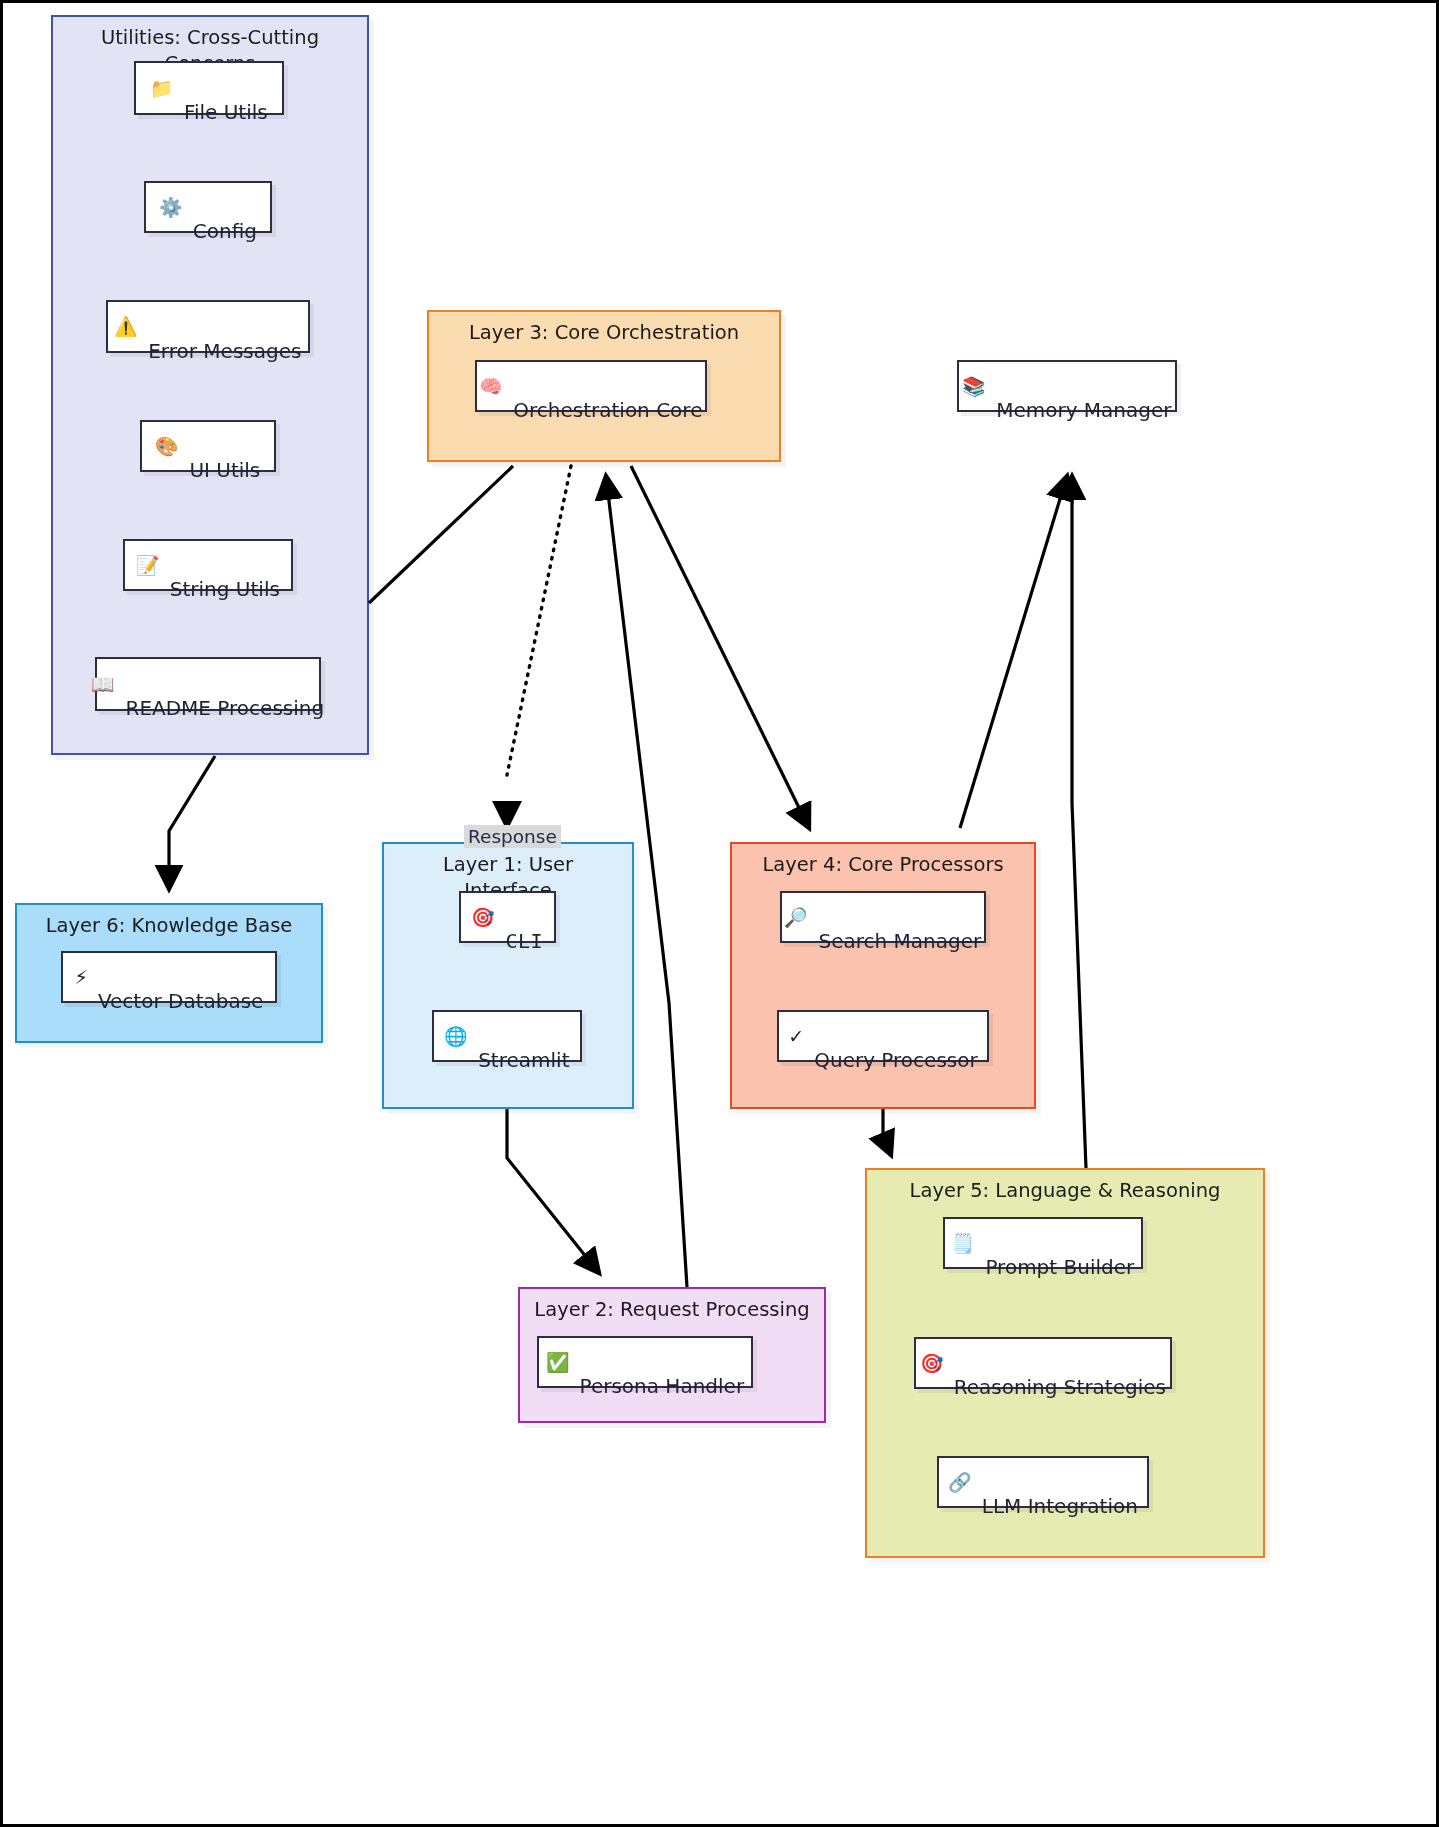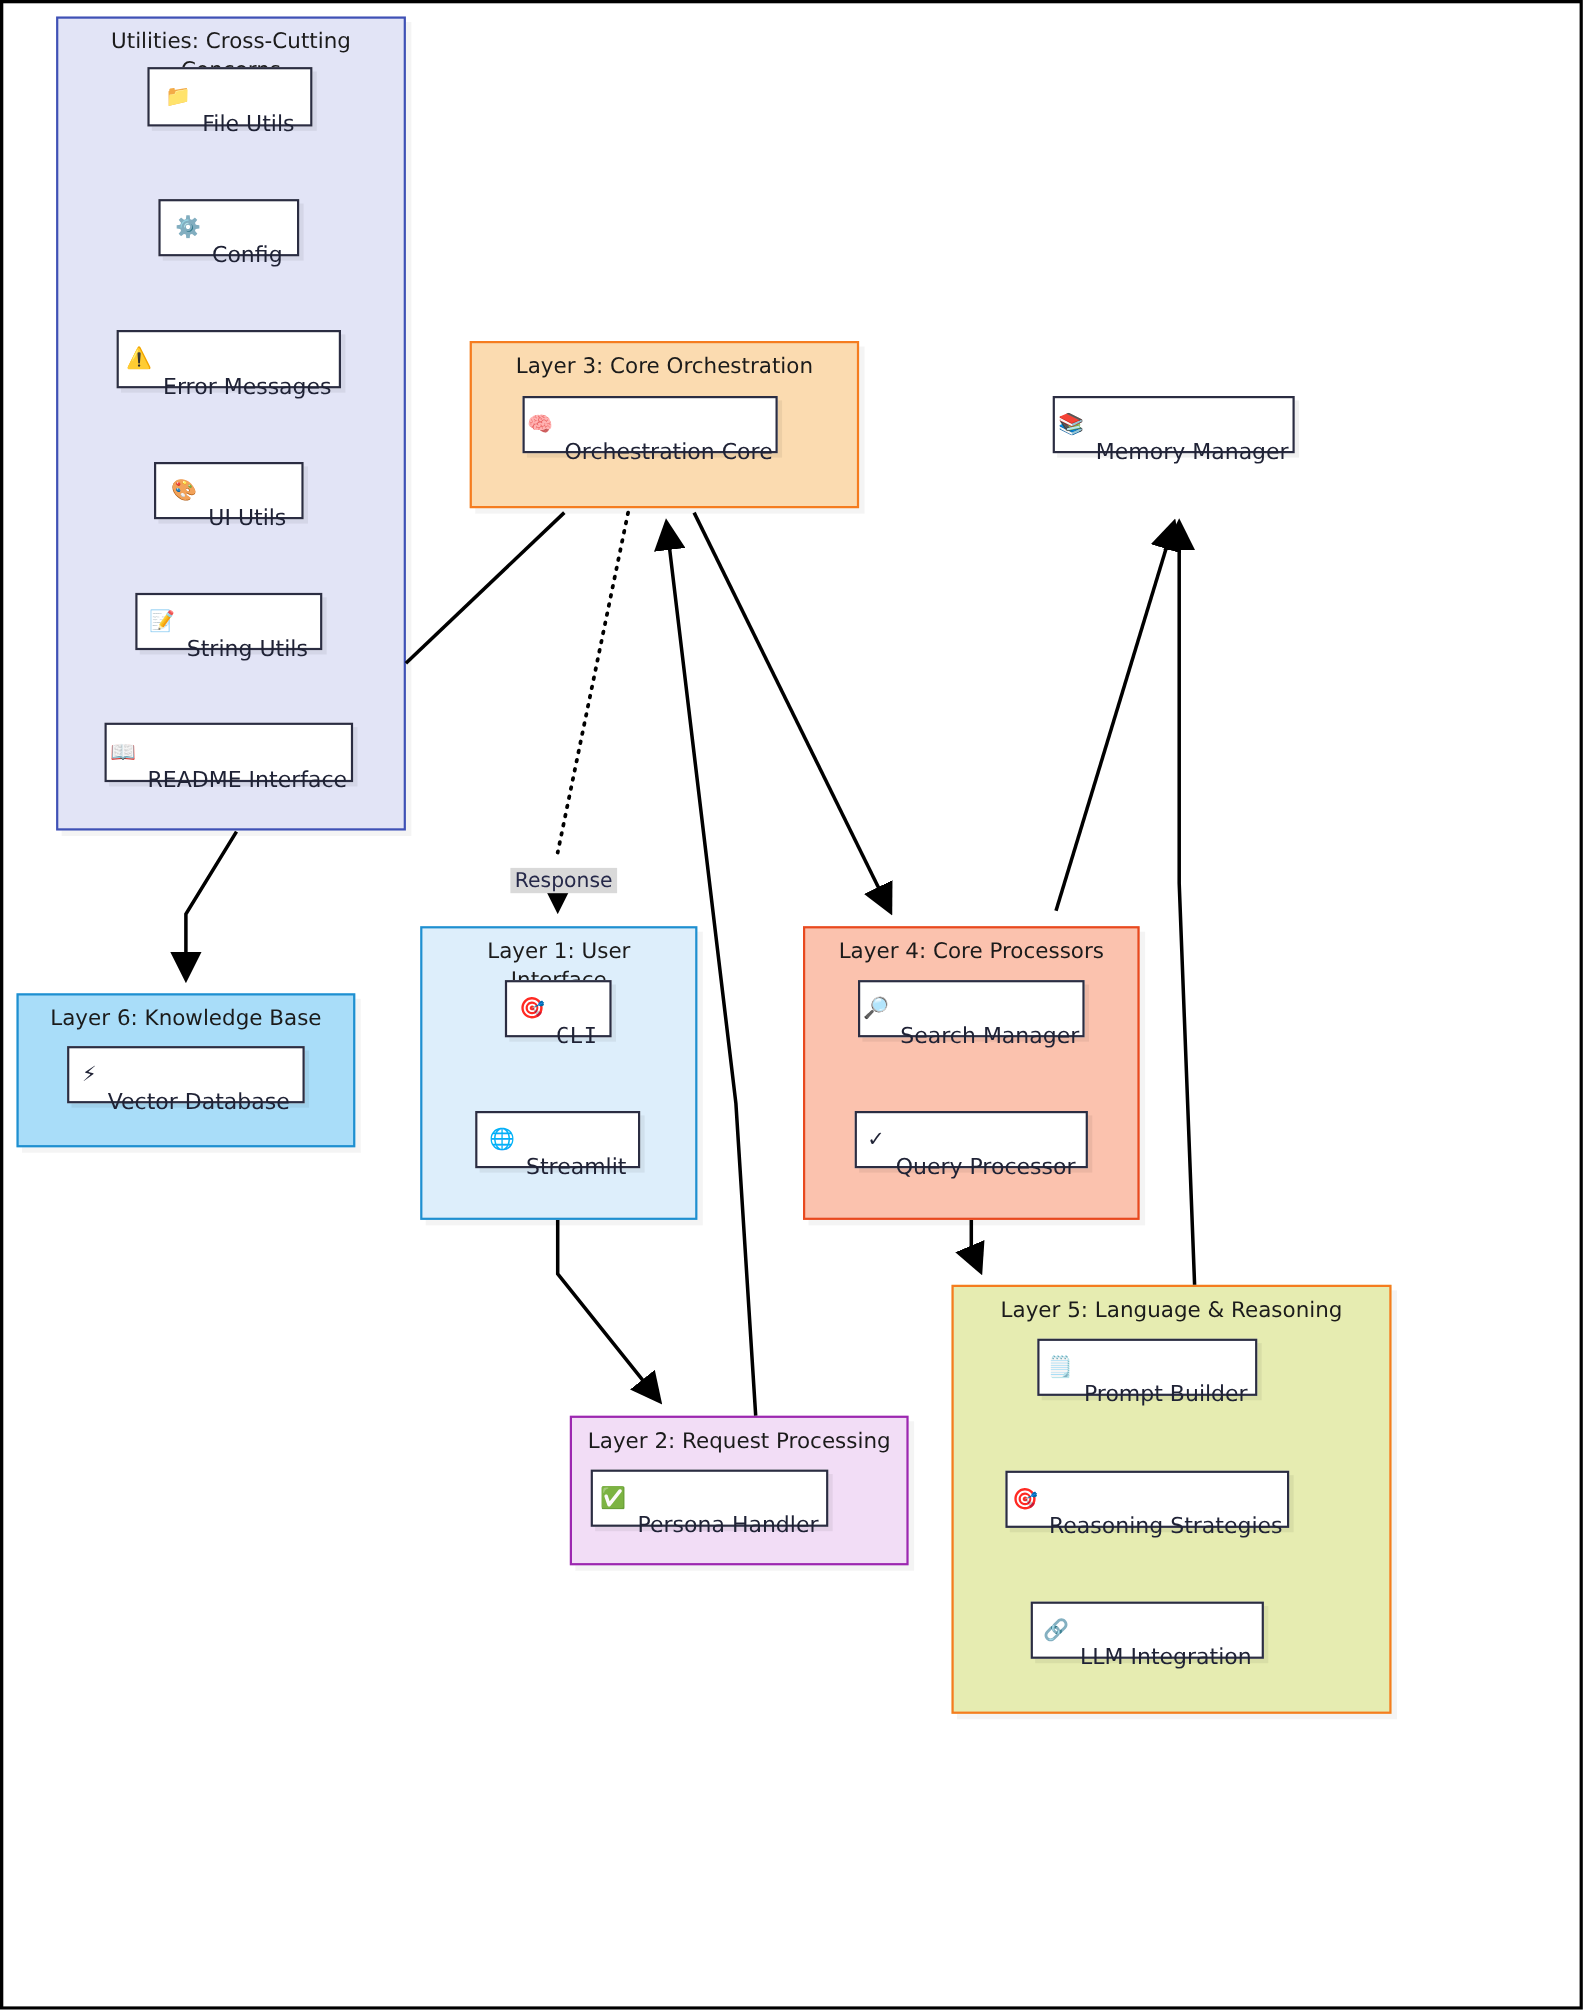--- a/index.html
+++ b/index.html
@@ -126,21 +126,21 @@
       <div class="node" style="left: 137px; top: 417px; width: 136px; height: 52px;">
         <span class="ic">🎨</span>
         <span class="lbl">UI Utils</span>
       </div>
       <div class="node" style="left: 120px; top: 536px; width: 170px; height: 52px;">
         <span class="ic">📝</span>
         <span class="lbl">String Utils</span>
       </div>
       <div class="node" style="left: 92px; top: 654px; width: 226px; height: 54px;">
         <span class="ic">📖</span>
-        <span class="lbl">README Interface</span>
+        <span class="lbl">README Processing</span>
       </div>
       <div class="node" style="left: 472px; top: 357px; width: 232px; height: 52px;">
         <span class="ic">🧠</span>
         <span class="lbl">Orchestration Core</span>
       </div>
       <div class="node" style="left: 954px; top: 357px; width: 220px; height: 52px;">
         <span class="ic">📚</span>
         <span class="lbl">Memory Manager</span>
       </div>
       <div class="node" style="left: 58px; top: 948px; width: 216px; height: 52px;">
@@ -172,15 +172,15 @@
         <span class="lbl">Prompt Builder</span>
       </div>
       <div class="node" style="left: 911px; top: 1334px; width: 258px; height: 52px;">
         <span class="ic">🎯</span>
         <span class="lbl">Reasoning Strategies</span>
       </div>
       <div class="node" style="left: 934px; top: 1453px; width: 212px; height: 52px;">
         <span class="ic">🔗</span>
         <span class="lbl">LLM Integration</span>
       </div>
-      <div class="edge-label" style="left: 461px; top: 786px;">Response</div>
+      <div class="edge-label" style="left: 461px; top: 822px;">Response</div>
     </div>
 </div>
 
 </body></html>

